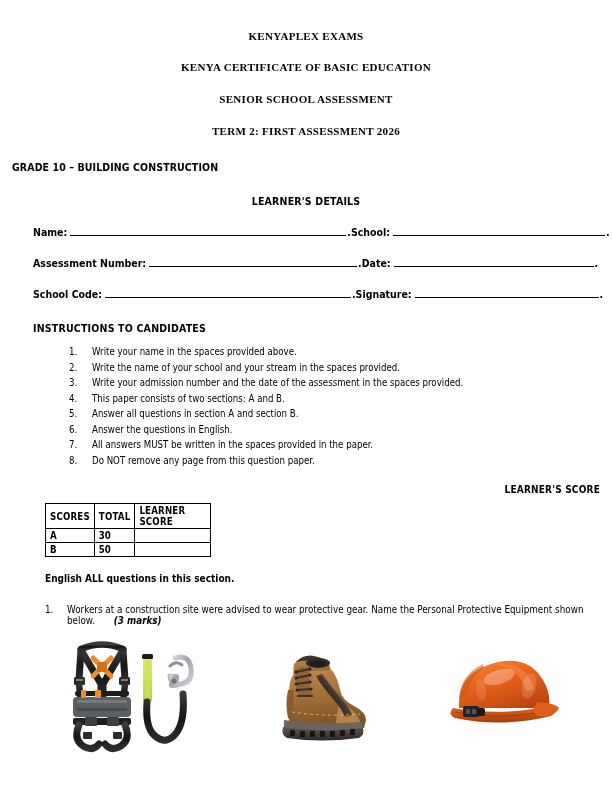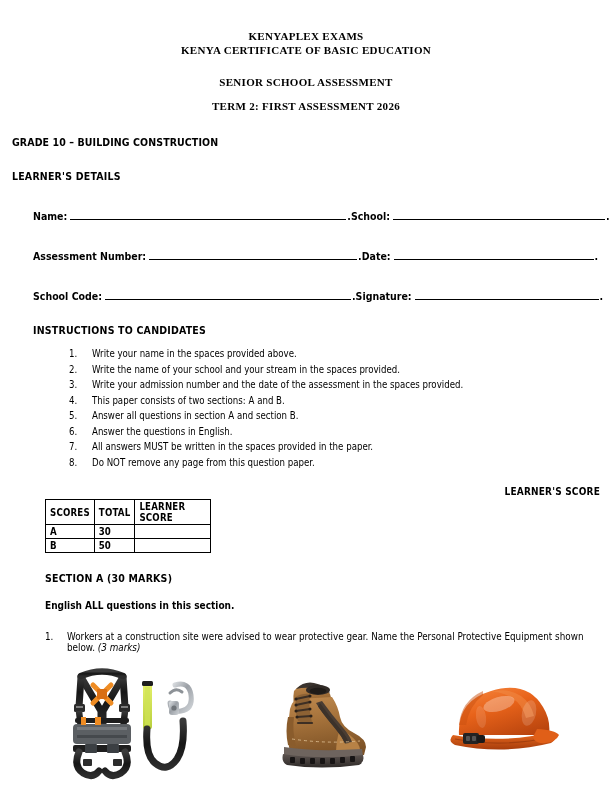--- a/index.html
+++ b/index.html
@@ -18,23 +18,23 @@
 
   
   .hdr-serif {
     font-family: Liberation Serif, serif;
     font-weight: bold;
     text-align: center;
     font-size: 11px;
     letter-spacing: 0.3px;
   }
   .hdr1 { margin-top: 30px; }
-  .hdr2 { margin-top: 2px; }
+  .hdr2 { margin-top: 19px; }
   .hdr3 { margin-top: 20px; }
-  .hdr4 { margin-top: 12px; }
+  .hdr4 { margin-top: 20px; }
 
   
   .cond {
     font-family: "Liberation Sans Narrow", "DejaVu Sans Condensed", "Liberation Sans", sans-serif;
     transform-origin: left center;
   }
   .subject {
     text-align: left;
     font-weight: bold;
     font-size: 10.5px;
@@ -42,31 +42,32 @@
     letter-spacing: 0.1px;
   }
   .timeline {
     text-align: center;
     font-size: 10px;
     margin-top: 4px;
   }
   .timeline b { font-weight: bold; }
 
   .details-title {
+    text-align: center;
     font-weight: bold;
     font-size: 10.5px;
     margin-top: 22px;
     letter-spacing: 0.2px;
   }
 
   
   .form-row {
     display: flex;
     align-items: center;
-    margin-top: 28px;
+    margin-top: 19px;
     padding: 0 10px 0 21px;
     font-size: 10.5px;
     font-weight: bold;
   }
   .fld { display: flex; align-items: baseline; white-space: nowrap; }
   .fld-label { font-weight: bold; }
   .fld-line {
     display: inline-block;
     border-bottom: 1.3px solid #000;
     height: 9px;
@@ -99,21 +100,21 @@
   
   .score-title {
     font-weight: bold;
     font-size: 10px;
     margin: 16px 0 0 72px;
     letter-spacing: 0.2px;
     text-align: right;
   }
   table.score {
     border-collapse: collapse;
-    margin: 2px 0 0 33px;
+    margin: 8px 0 0 33px;
     font-size: 9.6px;
   }
   table.score th, table.score td {
     border: 1.1px solid #000;
     padding: 1px 4px;
     text-align: left;
     font-weight: bold;
     height: 13px;
   }
   table.score th { letter-spacing: 0.2px; }
@@ -135,21 +136,21 @@
     margin: 16px 0 0 33px;
   }
   .question {
     display: flex;
     margin: 20px 0 0 33px;
     font-size: 9.8px;
     padding-right: 14px;
   }
   .q-num { width: 22px; font-weight: normal; flex: 0 0 22px; }
   .q-text { flex: 1 1 auto; }
-  .marks { font-style: italic; font-weight: normal; }
+  .marks { font-style: italic; font-weight: bold; margin-left: 16px; }
 
   
   .ppe-row {
     position: relative;
     height: 120px;
     margin-top: 10px;
   }
   .ppe { position: absolute; }
 </style>
 </head>
@@ -236,21 +237,20 @@
         <td></td>
       </tr>
       <tr>
         <td>B</td>
         <td>50</td>
         <td></td>
       </tr>
     </tbody>
   </table>
 
-  <div class="cond sectionA">SECTION A (30 MARKS)</div>
   <div class="cond answer-all">English ALL questions in this section.</div>
 
   <div class="cond question">
     <span class="q-num">1.</span>
     <span class="q-text"><span>Workers at a construction site were advised to wear protective gear. Name the Personal Protective Equipment shown below.</span> <span class="marks">(3 marks)</span></span>
   </div>
 
   <div class="ppe-row">
 
     <div class="ppe" style="left:45px; top:0;">

